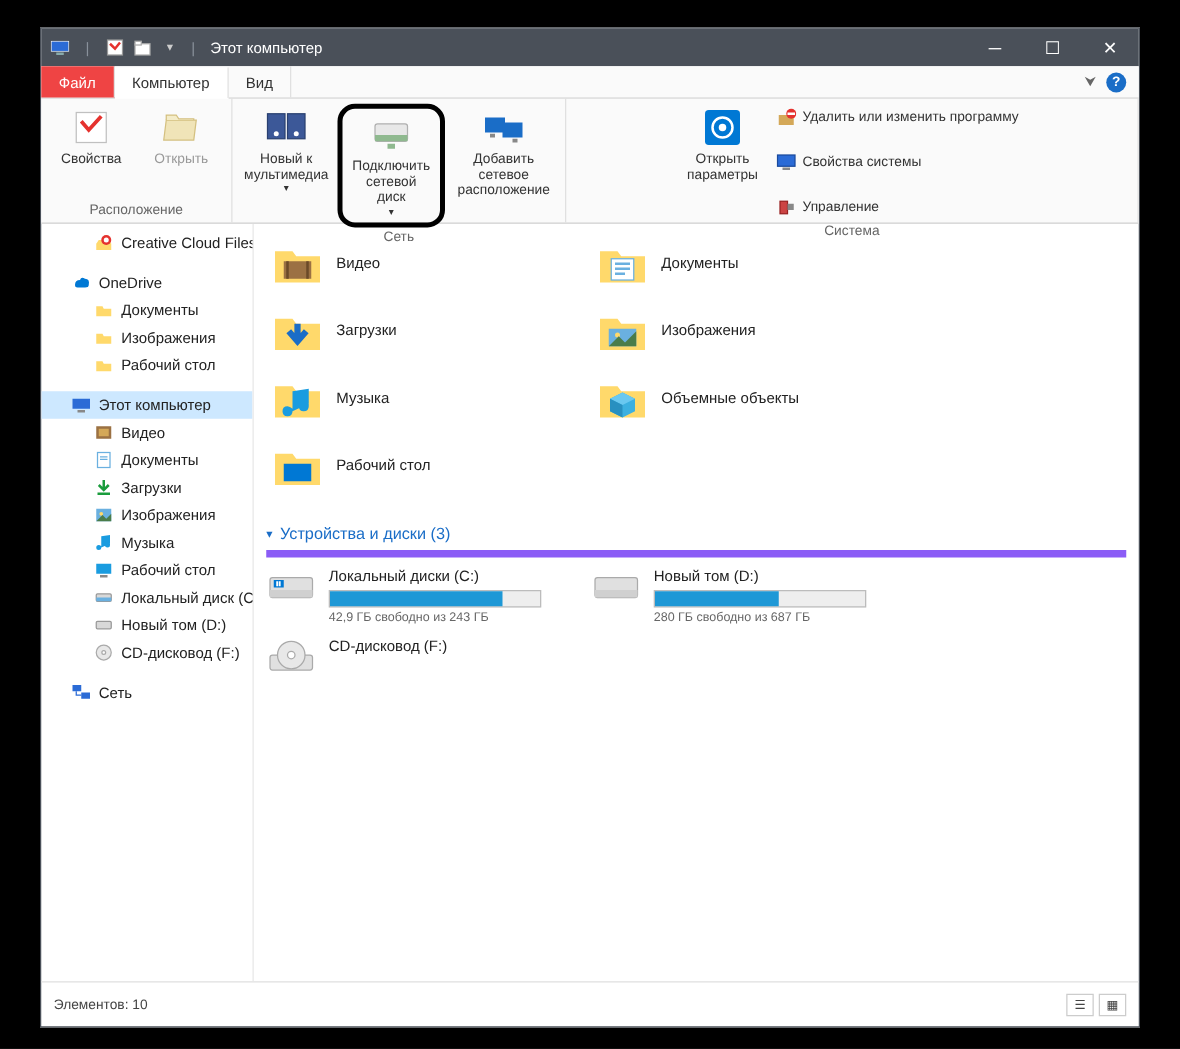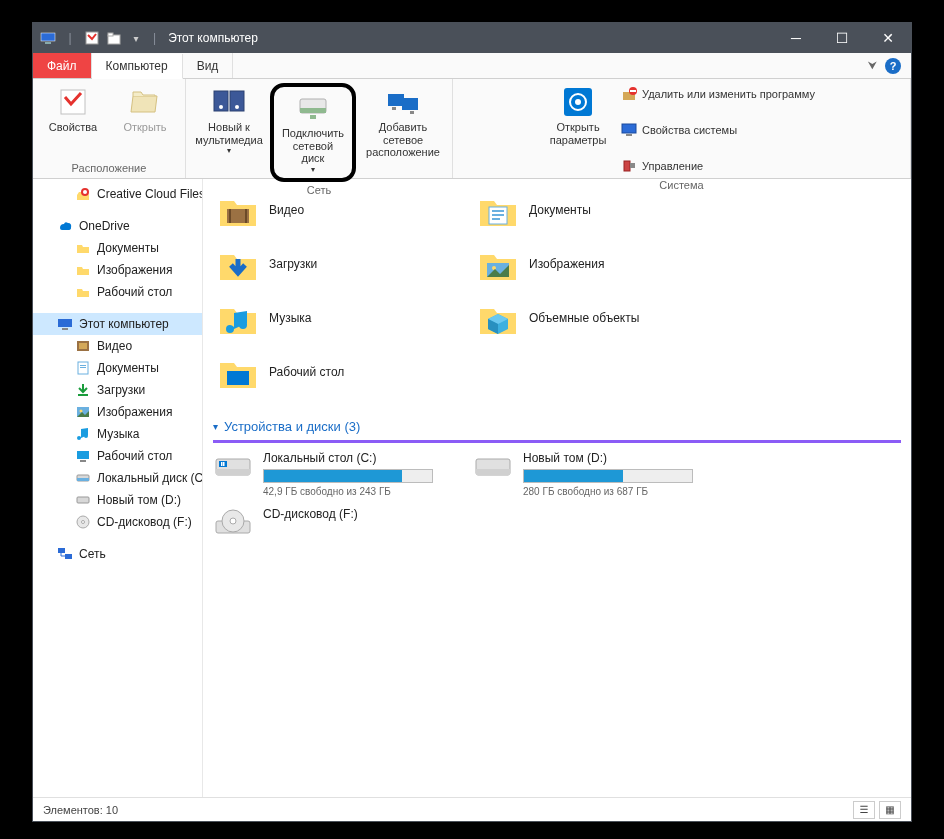--- a/index.html
+++ b/index.html
@@ -30,31 +30,31 @@
 .body { flex: 1; display: flex; overflow: hidden; }
 .nav { width: 170px; border-right: 1px solid #e8e8e8; padding-top: 4px; overflow: hidden; }
 .nav-row { display: flex; align-items: center; gap: 6px; padding: 3px 0 3px 24px; font-size: 12px; color: #222; white-space: nowrap; }
 .nav-row.sub { padding-left: 42px; }
 .nav-row.sel { background: #cde8ff; }
 .nav-row .ni { width: 16px; height: 16px; display: flex; align-items: center; justify-content: center; }
 .content { flex: 1; padding: 6px 10px; overflow: auto; }
 .folder-grid { display: grid; grid-template-columns: 240px 240px; gap: 4px 20px; margin-bottom: 16px; }
 .fitem { display: flex; align-items: center; gap: 10px; font-size: 12px; color: #222; padding: 4px; }
 .fitem .fi { width: 42px; height: 42px; display: flex; align-items: center; justify-content: center; }
-.section-header { font-size: 13px; color: #1a6dc7; padding: 6px 0; border-bottom: 3px solid #8b5cf6; margin-bottom: 8px; display: flex; align-items: center; gap: 6px; }
+.section-header { font-size: 13px; color: #1a6dc7; padding: 6px 0; border-bottom: 6px solid #8b5cf6; margin-bottom: 8px; display: flex; align-items: center; gap: 6px; }
 .section-header::before { content: "▾"; font-size: 10px; color: #1a6dc7; }
 .drives { display: grid; grid-template-columns: 240px 240px; gap: 10px 20px; }
 .drive { display: flex; gap: 10px; font-size: 12px; }
 .drive .di { width: 40px; height: 32px; display: flex; align-items: center; justify-content: center; }
 .drive-info { flex: 1; }
 .drive-name { color: #222; margin-bottom: 4px; }
 .bar { width: 170px; height: 14px; border: 1px solid #bcbcbc; background: #eee; position: relative; margin-bottom: 3px; }
 .bar-fill { position: absolute; inset: 0; background: #1e98d6; }
 .drive-sub { color: #666; font-size: 10px; }
-.statusbar { height: 24px; border-top: 1px solid #e0e0e0; display: flex; align-items: center; padding: 0 10px; font-size: 11px; color: #444; }
+.statusbar { height: 36px; border-top: 1px solid #e0e0e0; display: flex; align-items: center; padding: 0 10px; font-size: 11px; color: #444; }
 .view-toggles { margin-left: auto; display: flex; gap: 4px; }
 .view-toggles span { width: 22px; height: 18px; border: 1px solid #ccc; display: flex; align-items: center; justify-content: center; font-size: 10px; }
 svg { display: block; }
 </style>
 </head>
 <body>
 
 <div class="window">
 
   <div class="titlebar">
@@ -447,21 +447,21 @@
           <span class="di">
               <svg width="40" height="32">
                 <rect x="3" y="8" width="34" height="16" rx="2" fill="#e0e0e0" stroke="#aaa"></rect>
                 <rect x="3" y="18" width="34" height="6" fill="#d0d0d0"></rect>
                 <rect x="6" y="10" width="8" height="6" fill="#0078d4"></rect>
                 <rect x="8" y="11" width="1.5" height="4" fill="#fff"></rect>
                 <rect x="10" y="11" width="1.5" height="4" fill="#fff"></rect>
               </svg>
             </span>
           <div class="drive-info">
-            <div class="drive-name">Локальный стол (C:)</div>
+            <div class="drive-name">Локальный диски (C:)</div>
             <div class="bar">
                 <div class="bar-fill" style="right:18%"></div>
               </div>
             <div class="drive-sub">42,9 ГБ свободно из 243 ГБ</div>
           </div>
         </div>
         <div class="drive">
           <span class="di">
               <svg width="40" height="32">
                 <rect x="3" y="8" width="34" height="16" rx="2" fill="#e0e0e0" stroke="#aaa"></rect>

